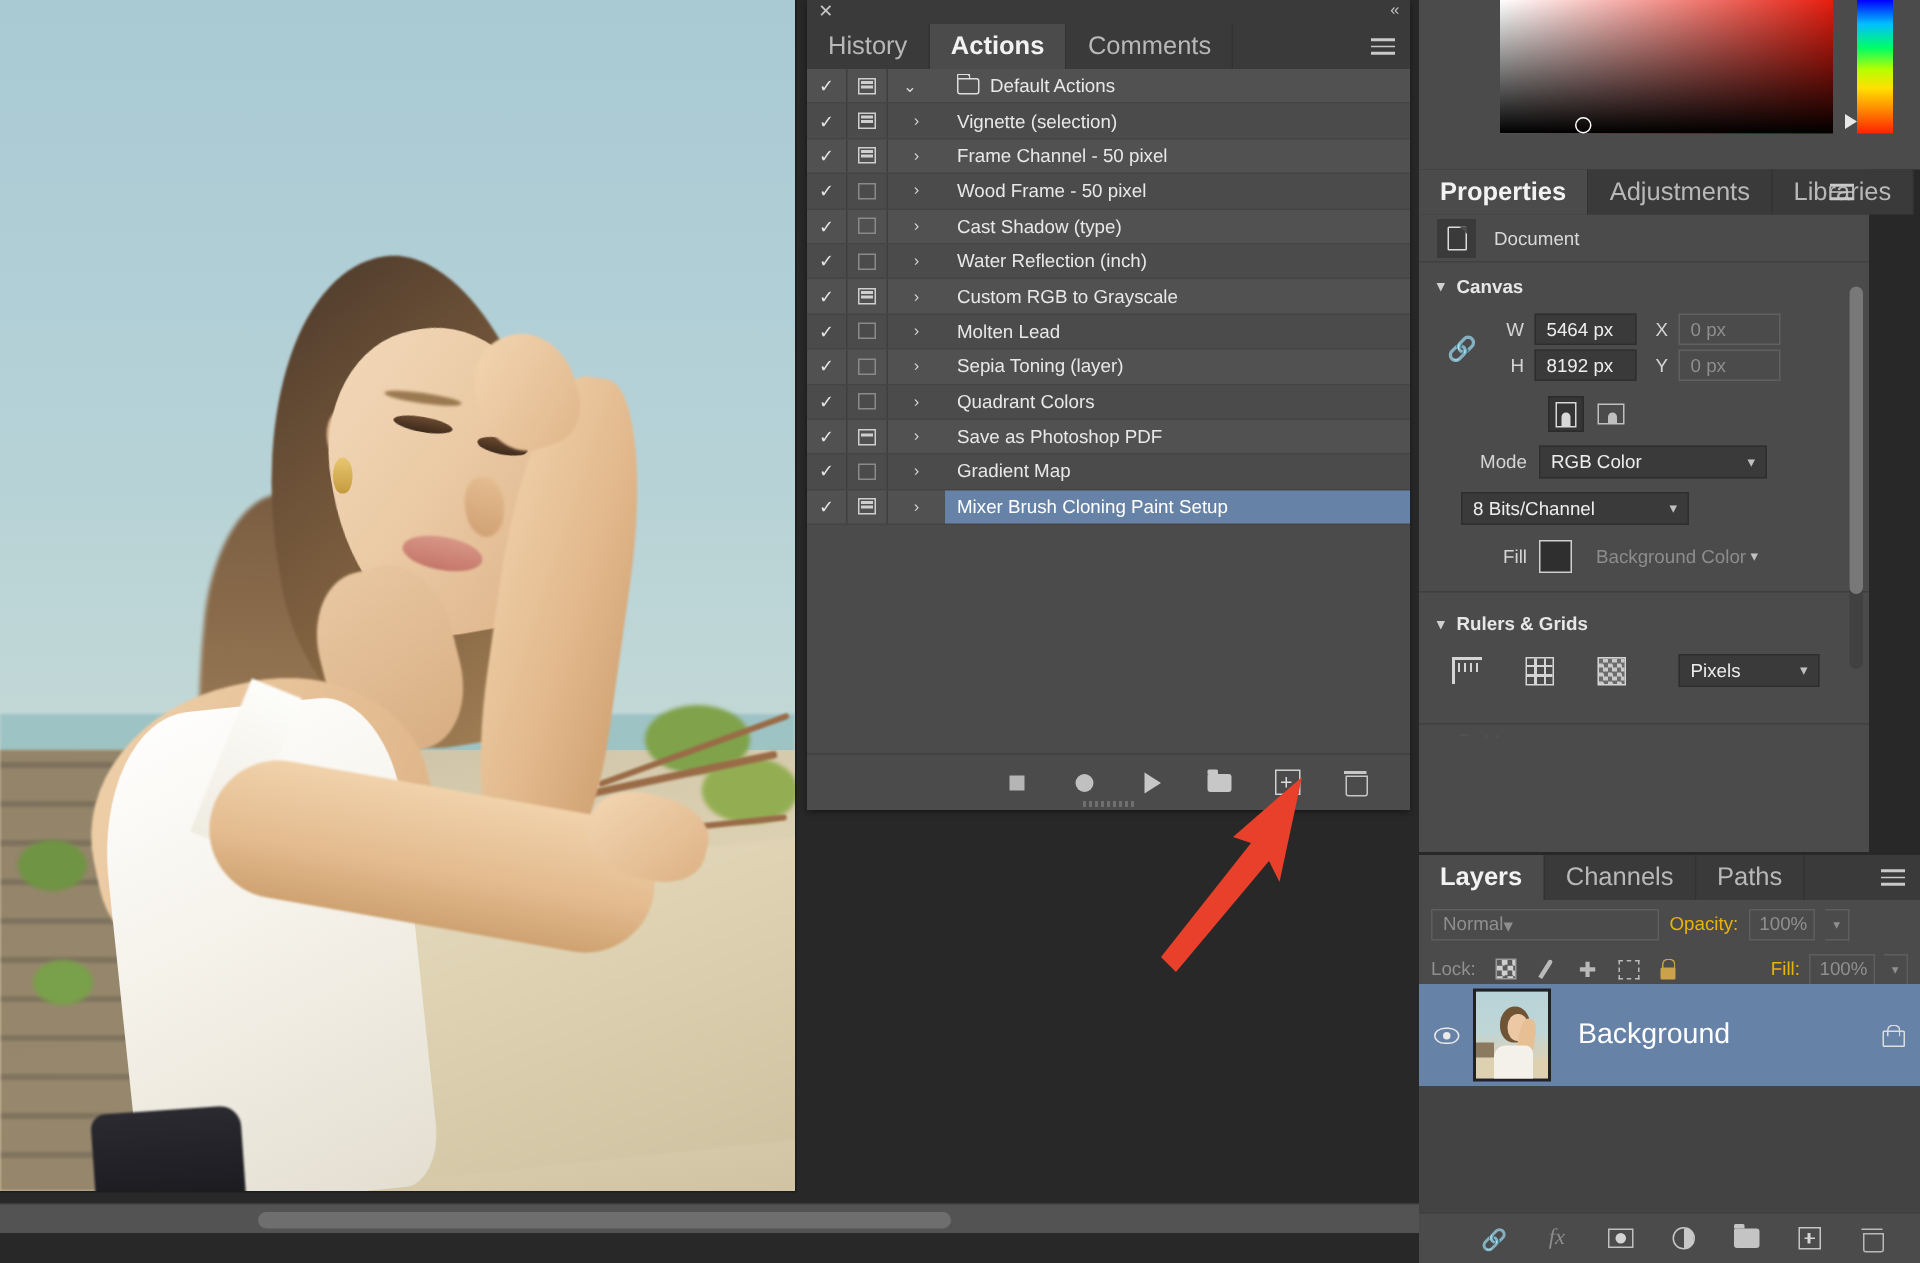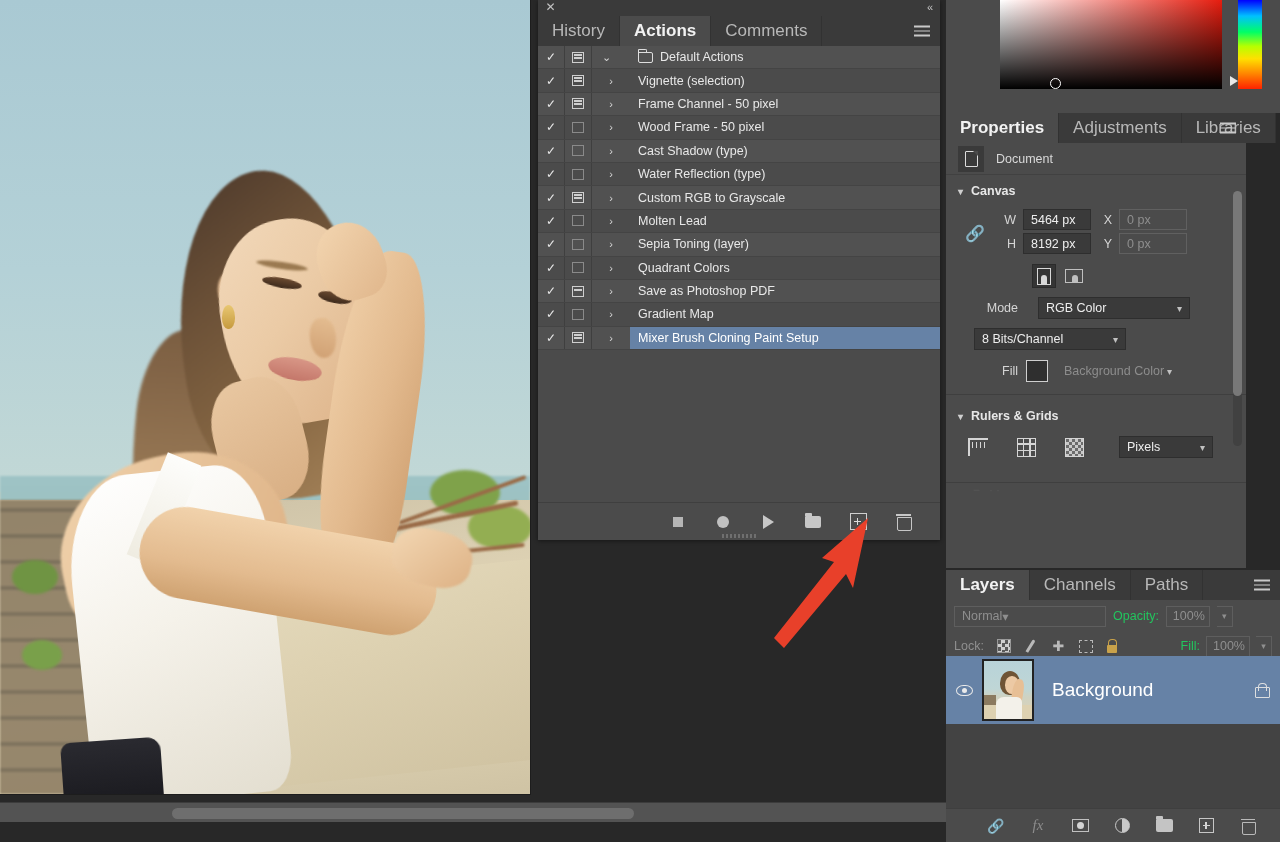--- a/index.html
+++ b/index.html
@@ -220,21 +220,21 @@
     font-size: 16px; display:flex; align-items:center; justify-content:center; }
   .orient-row { display: flex; gap: 6px; padding-left: 86px; margin-top: 10px; }
   .orient-btn { width: 24px; height: 24px; background: transparent; border: 1px solid transparent;
     display:flex; align-items:center; justify-content:center; }
   .orient-btn.active { background: #353535; border-color: #2b2b2b; }
   .orient-port { width: 14px; height: 17px; border: 1.4px solid #d8d8d8; position: relative; }
   .orient-port::after { content:""; position:absolute; left:3px; bottom:0; width:6px; height:9px; background:#d8d8d8; border-radius:3px 3px 0 0; }
   .orient-land { width: 18px; height: 14px; border: 1.4px solid #bfbfbf; position: relative; }
   .orient-land::after { content:""; position:absolute; left:5.5px; bottom:0; width:6px; height:7px; background:#bfbfbf; border-radius:3px 3px 0 0; }
   .res-line { text-align: center; font-size: 12.5px; color: #d9d9d9; margin-top: 11px; }
-  .sel-row { display:flex; align-items:center; gap: 20px; margin-top: 9px; padding-left: 28px; }
+  .sel-row { display:flex; align-items:center; gap: 8px; margin-top: 9px; padding-left: 28px; }
   .sel-row.indent { }
   .sel-lbl { font-size: 12.5px; color: #d5d5d5; width: 44px; text-align: right; }
   .select {
     width: 152px; height: 22px; background: #3a3a3a; border: 1px solid #2e2e2e; color: #ededed;
     font-size: 12.5px; display: flex; align-items: center; padding: 0 7px; position: relative;
   }
   .select .cv { position: absolute; right: 7px; font-size: 10px; color: #c0c0c0; }
   .select.ghost { background: transparent; border-color: transparent; color: #8d8d8d; }
   .fill-row { display:flex; align-items:center; gap: 8px; margin-top: 10px; padding-left: 28px; }
   .swatch { width: 22px; height: 22px; background: #2f2f2f; border: 1px solid #cfcfcf; }
@@ -253,21 +253,21 @@
   .prop-scroll .th { position:absolute; left:0; top:0; width: 9px; height: 205px; background: #787878; border-radius: 5px; }
   .ghost-sec { padding-left: 14px; color: #565656; font-size: 12px; letter-spacing: 3px; }
 
   
   #layers-panel { left: 946px; top: 570px; width: 334px; height: 272px; background: #4b4b4b; }
   .lay-blend { display:flex; align-items:center; gap:7px; height: 26px; padding: 16px 8px; }
   .blend-sel {
     flex: 0 0 152px; height: 21px; background: transparent; border: 1px solid #5e5e5e;
     color: #8f8f8f; font-size: 12.5px; display:flex; align-items:center; padding: 0 7px; position: relative;
   }
-  .op-lbl { font-size: 12.5px; color: #22c55e; }
+  .op-lbl { font-size: 12.5px; color: #eab308; }
   .op-field { width: 44px; height: 21px; border: 1px solid #5e5e5e; color: #8f8f8f;
     font-size: 12.5px; display:flex; align-items:center; padding-left: 6px; }
   .stepper { width: 16px; height: 21px; border: 1px solid #5e5e5e; border-left: none;
     display:flex; align-items:center; justify-content:center; color: #8f8f8f; font-size: 9px; }
   .lay-lock { display:flex; align-items:center; gap:13px; height: 28px; padding: 0 8px; }
   .lock-lbl { font-size: 12.5px; color: #8f8f8f; }
   .lk-checker { width: 14px; height: 14px; background: repeating-conic-gradient(#cfcfcf 0% 25%, #5a5a5a 0% 50%) 0 0 / 7px 7px; border: 1px solid #9a9a9a; }
   .lk-brush { width: 14px; height: 14px; position: relative; }
   .lk-brush::after { content:""; position:absolute; left:5px; top:0; width:3px; height:14px; background:#b9b9b9; transform: rotate(32deg); border-radius: 2px 2px 0 0; }
   .lk-move { width: 15px; height: 15px; color: #b9b9b9; font-size: 14px; line-height: 15px; text-align:center; }
@@ -428,21 +428,21 @@
             <span>Cast Shadow (type)</span>
           </span>
         </div>
         <div class="act-row">
           <span class="col-check">✓</span>
           <span class="col-dlg">
             <i class="dlgbox off"></i>
           </span>
           <span class="col-twisty">›</span>
           <span class="col-name">
-            <span>Water Reflection (type)</span>
+            <span>Water Reflection (inch)</span>
           </span>
         </div>
         <div class="act-row">
           <span class="col-check">✓</span>
           <span class="col-dlg">
             <i class="dlgbox on"></i>
           </span>
           <span class="col-twisty">›</span>
           <span class="col-name">
             <span>Custom RGB to Grayscale</span>

